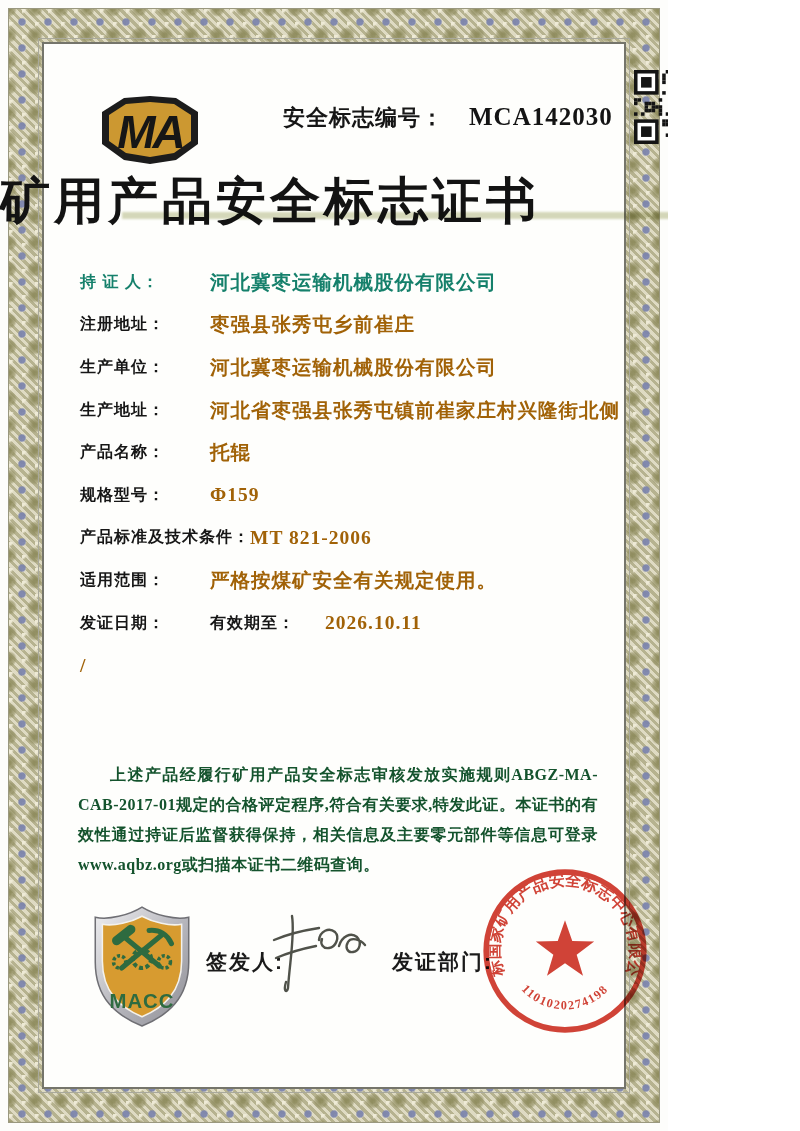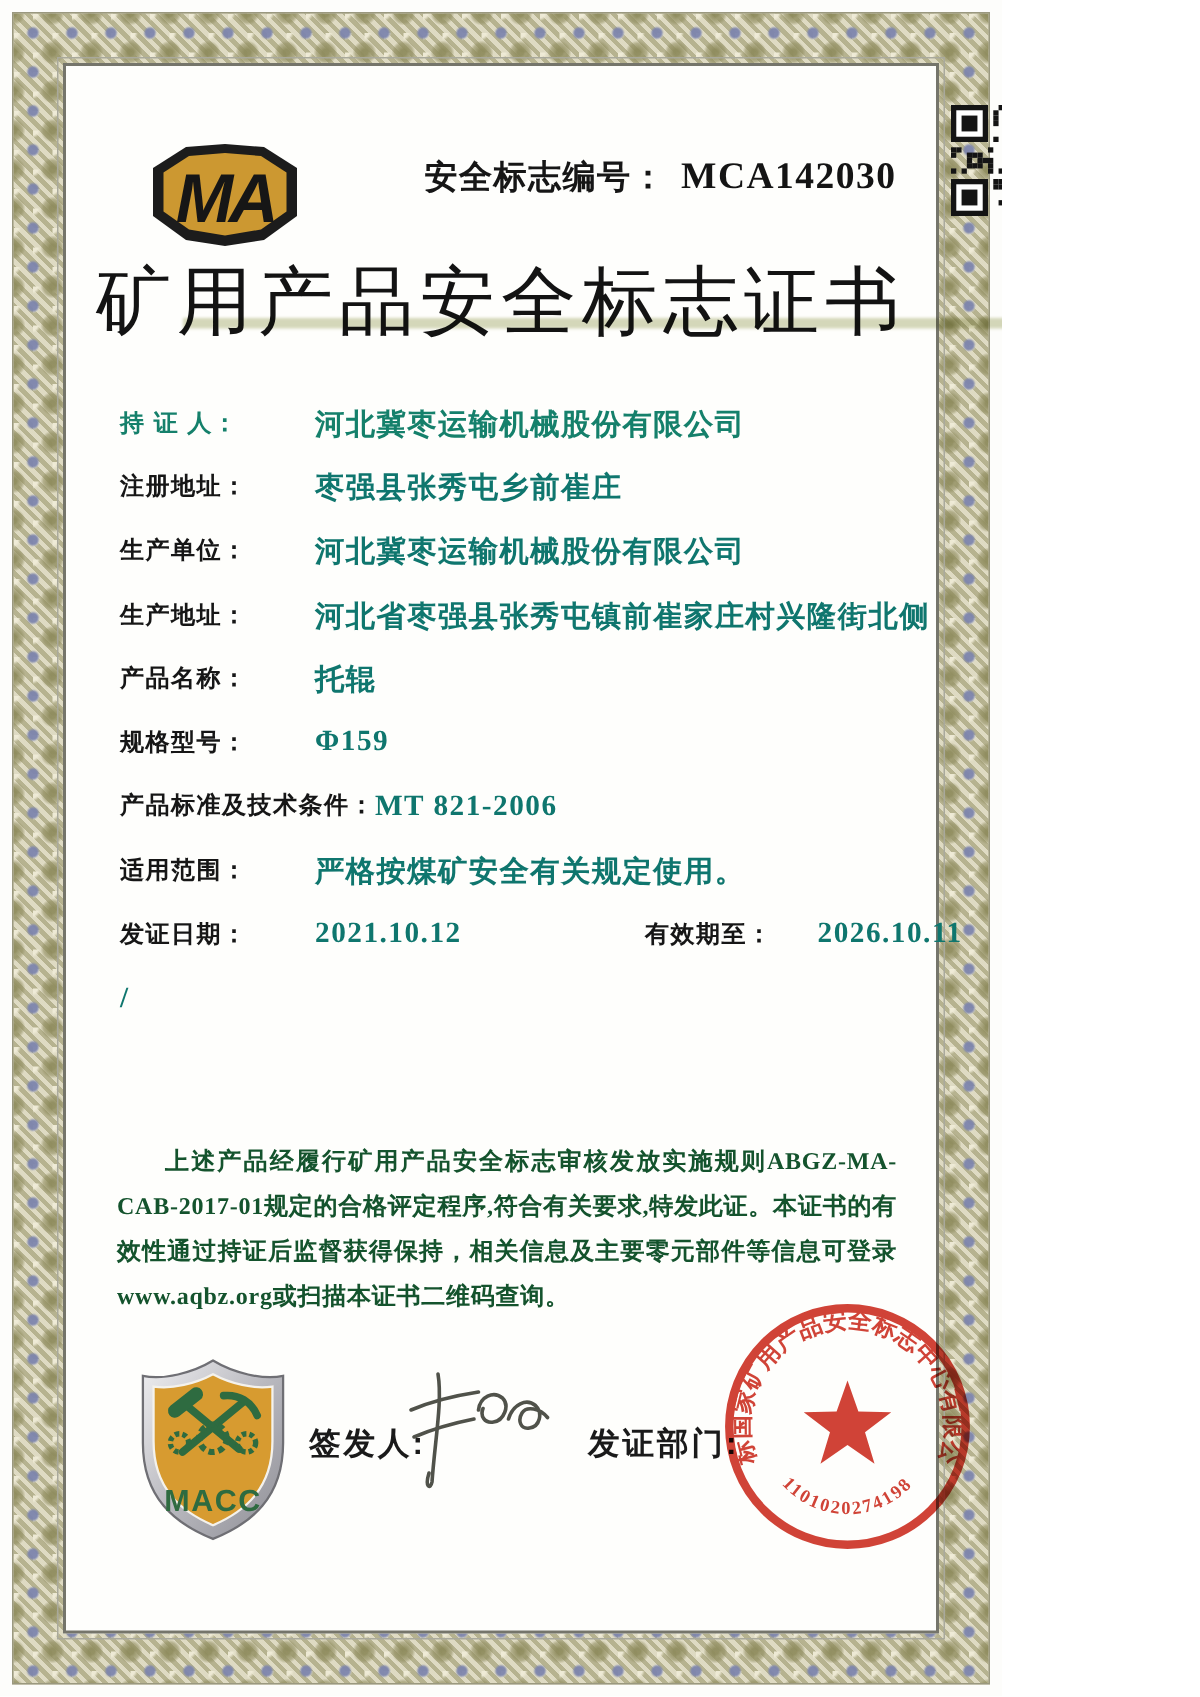--- a/index.html
+++ b/index.html
@@ -14,34 +14,34 @@
       radial-gradient(circle at 50% 50%, rgba(143,140,94,.95) 2px, rgba(143,140,94,.55) 6px, rgba(143,140,94,0) 8px),
       radial-gradient(circle at 0% 0%, rgba(240,236,216,.95) 3px, rgba(0,0,0,0) 5px),
       repeating-linear-gradient(45deg, rgba(143,140,94,.45) 0 3px, rgba(228,224,202,.6) 3px 6px);
     background-size:26px 26px,26px 26px,13px 13px,auto;
     background-position:0 0,13px 13px,0 0,0 0;}
   .content{position:absolute;inset:42px;background:#fefefc;border:2px solid #75756b;
     outline:1px solid #a9a99c;outline-offset:3px;}
 
   
   .ma-badge{position:absolute;left:94px;top:92px;width:112px;height:76px;}
-  .cert-no{position:absolute;left:283px;top:103px;display:flex;align-items:baseline;gap:10px;}
+  .cert-no{position:absolute;left:283px;top:103px;display:flex;align-items:baseline;gap:25px;}
   .cert-no .lbl{font-size:22px;font-weight:bold;color:#161616;letter-spacing:1px;}
   .cert-no .val{font-size:25px;font-family:"Liberation Serif",serif;font-weight:bold;color:#141414;letter-spacing:1px;}
   .qr{position:absolute;left:634px;top:70px;width:74px;height:74px;}
-  .title{position:absolute;left:0;right:0;top:168px;text-align:center;
-    font-size:50px;font-weight:normal;color:#131313;letter-spacing:4px;font-family:"Liberation Sans",sans-serif;}
+  .title{position:absolute;left:0;right:0;top:168px;
+    font-size:50px;font-weight:bold;color:#131313;letter-spacing:4px;font-family:"Liberation Sans",sans-serif;}
   .streak{position:absolute;left:122px;top:212px;width:556px;height:7px;
     background:rgba(125,135,45,.32);filter:blur(1px);mix-blend-mode:multiply;}
 
   
   .fields{position:absolute;left:80px;right:66px;top:261px;}
   .field-row{display:flex;align-items:center;height:42.6px;}
   .field-label{min-width:130px;font-size:16px;font-weight:bold;color:#161616;letter-spacing:1px;white-space:nowrap;}
-  .field-value{font-size:19.5px;font-weight:bold;color:#0f766e;font-family:"Liberation Serif",serif;letter-spacing:1px;white-space:nowrap;}
+  .field-value{font-size:19.5px;font-weight:bold;color:#a16207;font-family:"Liberation Serif",serif;letter-spacing:1px;white-space:nowrap;}
   .row-holder .field-label,.row-holder .field-value{color:#15806b;}
   .dates-row .field-value{min-width:220px;}
   .dates-row .second{min-width:115px;margin-left:0;}
 
   
   .statement{position:absolute;left:78px;right:70px;top:760px;
     font-size:16px;line-height:30px;font-weight:bold;color:#14532d;
     font-family:"Liberation Serif",serif;text-indent:2em;text-align:justify;letter-spacing:.5px;}
 
   
@@ -220,21 +220,20 @@
     <div class="field-row">
       <span class="field-label">产品标准及技术条件：</span>
       <span class="field-value">MT 821-2006</span>
     </div>
     <div class="field-row">
       <span class="field-label">适用范围：</span>
       <span class="field-value">严格按煤矿安全有关规定使用。</span>
     </div>
     <div class="field-row dates-row">
       <span class="field-label">发证日期：</span>
-      <span class="field-value">2021.10.12</span>
       <span class="field-label second">有效期至：</span>
       <span class="field-value">2026.10.11</span>
     </div>
     <div class="field-row">
       <span class="field-value">/</span>
     </div>
   </div>
 
   <div class="statement">上述产品经履行矿用产品安全标志审核发放实施规则ABGZ-MA-CAB-2017-01规定的合格评定程序,符合有关要求,特发此证。本证书的有效性通过持证后监督获得保持，相关信息及主要零元部件等信息可登录www.aqbz.org或扫描本证书二维码查询。</div>
 

